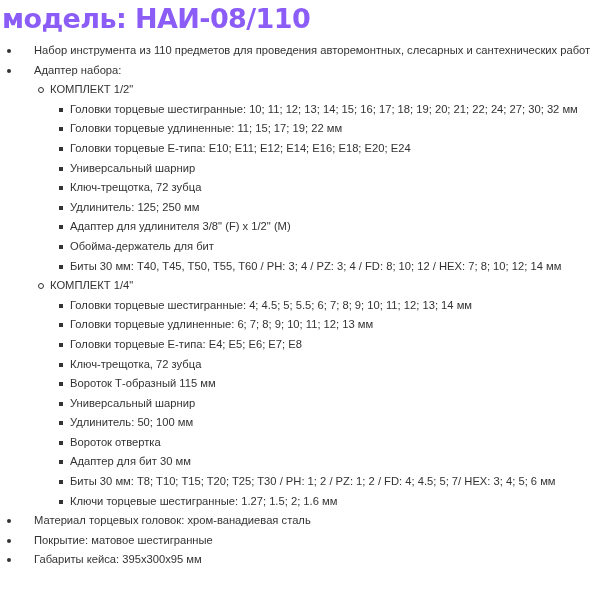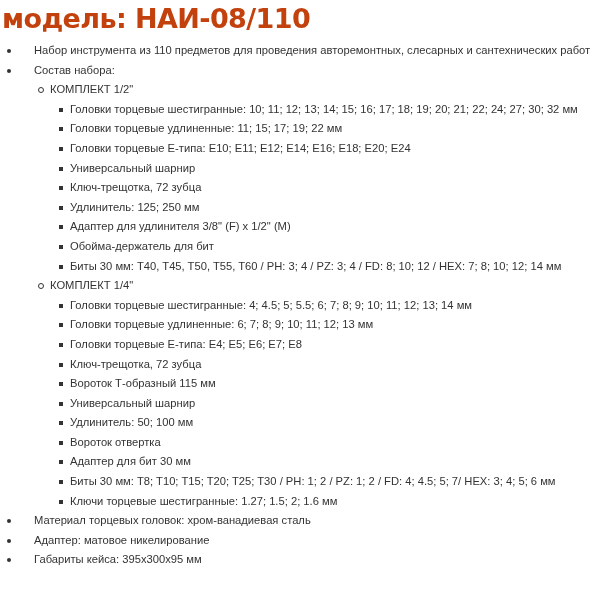--- a/index.html
+++ b/index.html
@@ -18,21 +18,21 @@
       position: relative;
       padding: 0 0 0 0;
     }
     h1.title {
       margin: 0;
       padding: 2px 0 0 2px;
       font-family: "DejaVu Sans", "Liberation Sans", sans-serif;
       font-weight: bold;
       font-size: 27px;
       line-height: 34px;
-      color: #c2410c;
+      color: #8b5cf6;
       letter-spacing: -0.6px;
       height: 38px;
     }
     ul {
       margin: 0;
       padding: 0;
       list-style: none;
     }
     li {
       position: relative;
@@ -94,21 +94,21 @@
 </head>
 <body>
 
 <div class="page">
   <h1 class="title">модель: НАИ-08/110</h1>
 
   <div class="list-wrap">
     <ul class="lvl1">
       <li>Набор инструмента из 110 предметов для проведения авторемонтных, слесарных и сантехнических работ</li>
       <li>
-        <span>Состав набора:</span>
+        <span>Адаптер набора:</span>
         <ul class="lvl2">
           <li>
             <span>КОМПЛЕКТ 1/2"</span>
             <ul class="lvl3">
               <li>Головки торцевые шестигранные: 10; 11; 12; 13; 14; 15; 16; 17; 18; 19; 20; 21; 22; 24; 27; 30; 32 мм</li>
               <li>Головки торцевые удлиненные: 11; 15; 17; 19; 22 мм</li>
               <li>Головки торцевые E-типа: E10; E11; E12; E14; E16; E18; E20; E24</li>
               <li>Универсальный шарнир</li>
               <li>Ключ-трещотка, 72 зубца</li>
               <li>Удлинитель: 125; 250 мм</li>
@@ -129,18 +129,18 @@
               <li>Удлинитель: 50; 100 мм</li>
               <li>Вороток отвертка</li>
               <li>Адаптер для бит 30 мм</li>
               <li>Биты 30 мм: T8; T10; T15; T20; T25; T30 / PH: 1; 2 / PZ: 1; 2 / FD: 4; 4.5; 5; 7/ HEX: 3; 4; 5; 6 мм</li>
               <li>Ключи торцевые шестигранные: 1.27; 1.5; 2; 1.6 мм</li>
             </ul>
           </li>
         </ul>
       </li>
       <li>Материал торцевых головок: хром-ванадиевая сталь</li>
-      <li>Адаптер: матовое никелирование</li>
+      <li>Покрытие: матовое шестигранные</li>
       <li>Габариты кейса: 395x300x95 мм</li>
 
     </ul>
   </div>
 </div>
 
 </body></html>

